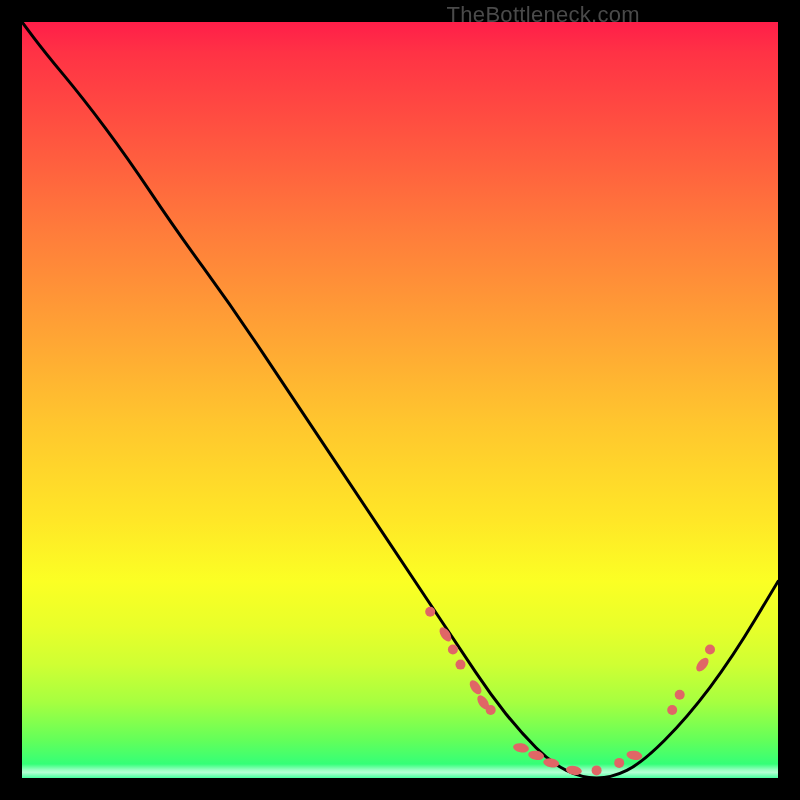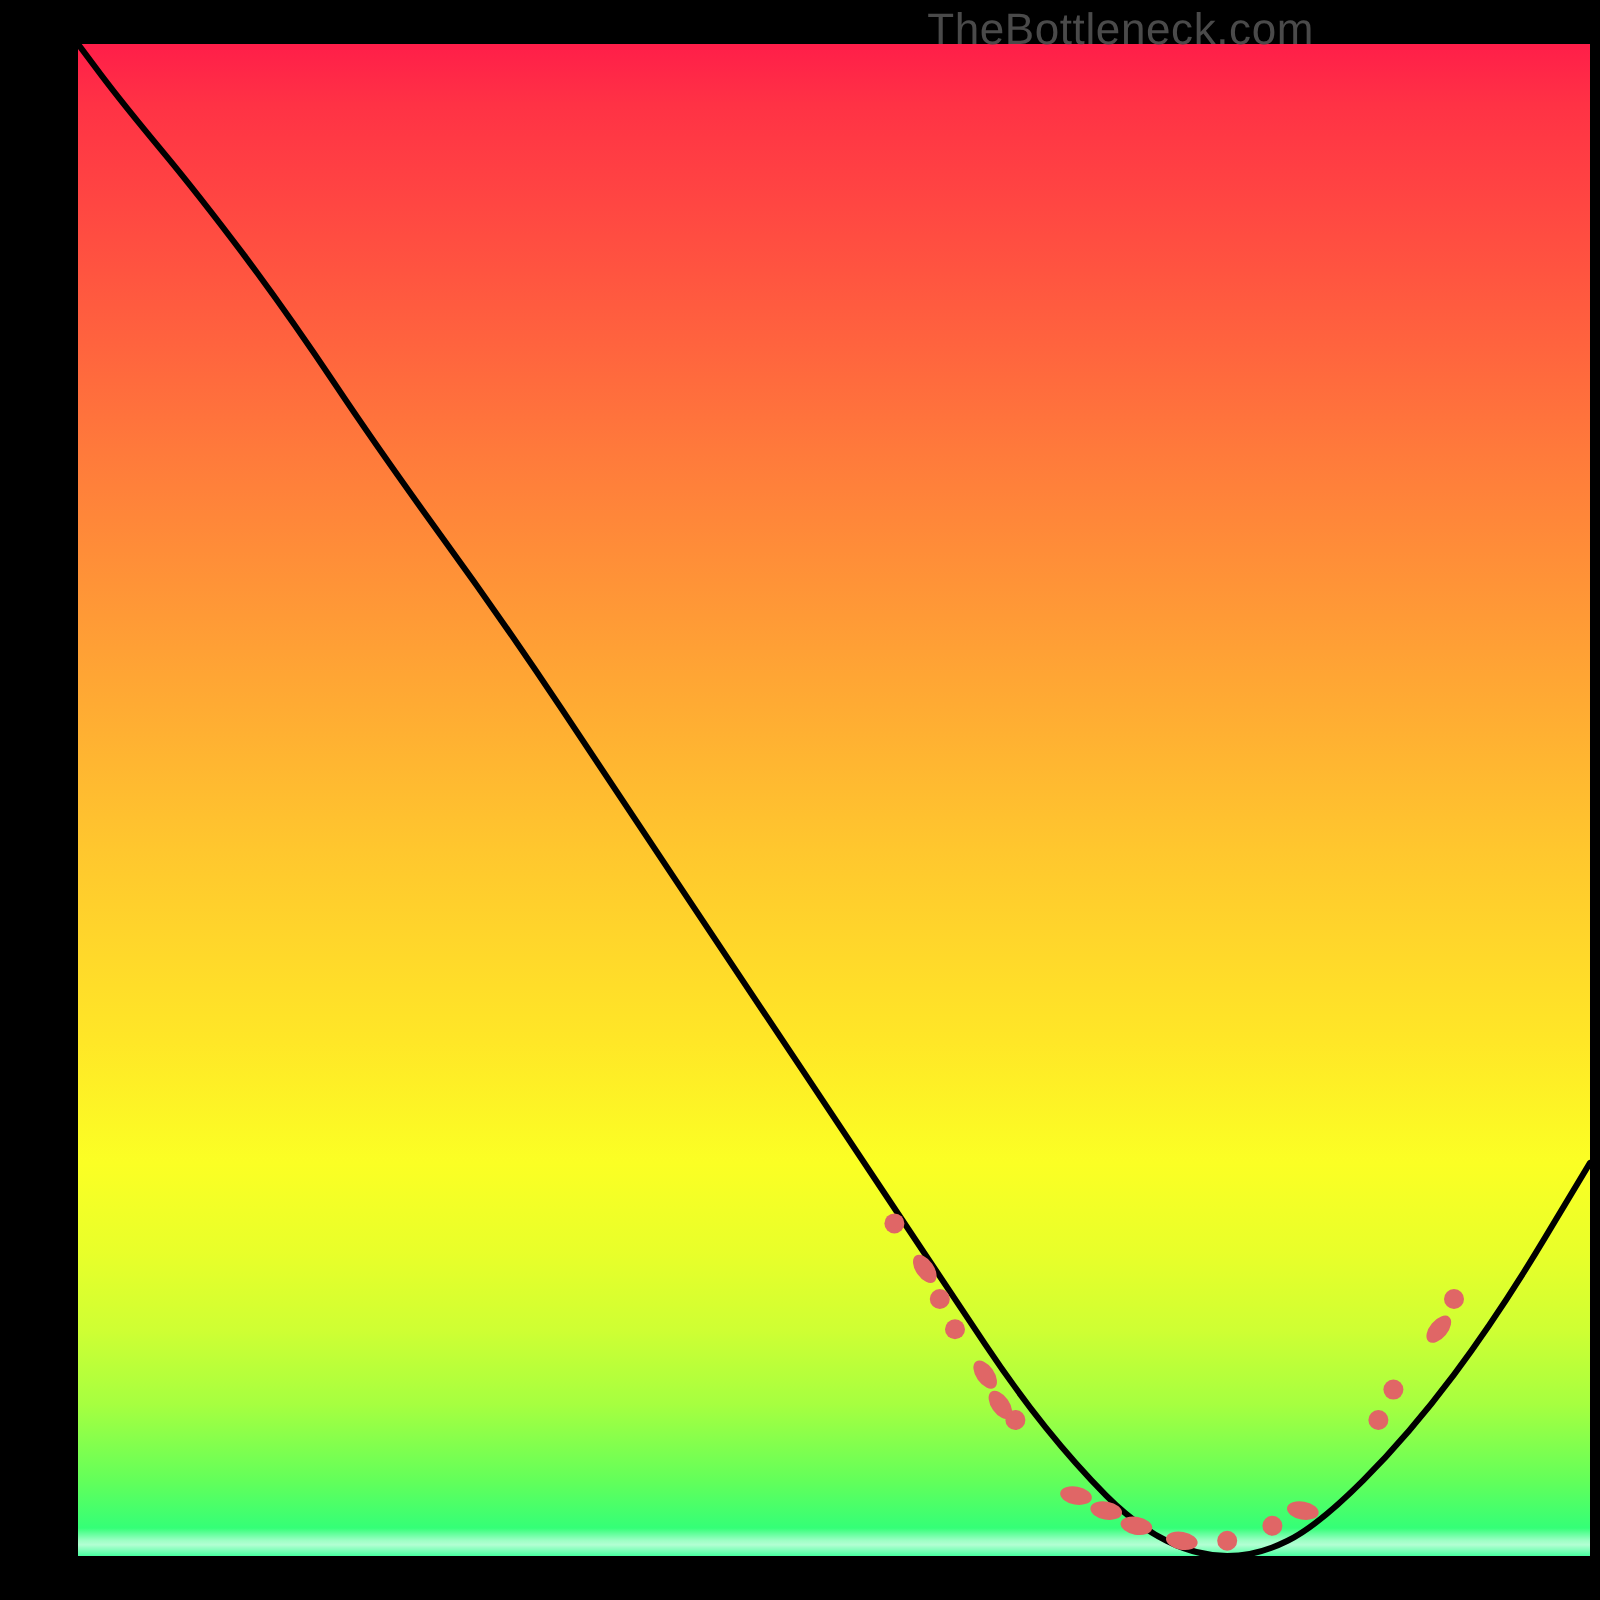--- a/index.html
+++ b/index.html
@@ -9,21 +9,20 @@
     height: 800px;
     background: #000000;
     overflow: hidden;
     font-family: Arial, Helvetica, sans-serif;
   }
   .frame {
     position: relative;
     width: 648px;
     height: 800px;
     background: #000000;
-    margin-left: 17px;
   }
   .watermark {
     position: absolute;
     top: 2px;
     right: 8px;
     color: #4a4a4a;
     font-size: 22px;
     font-weight: 500;
     letter-spacing: 0.3px;
     z-index: 10;

